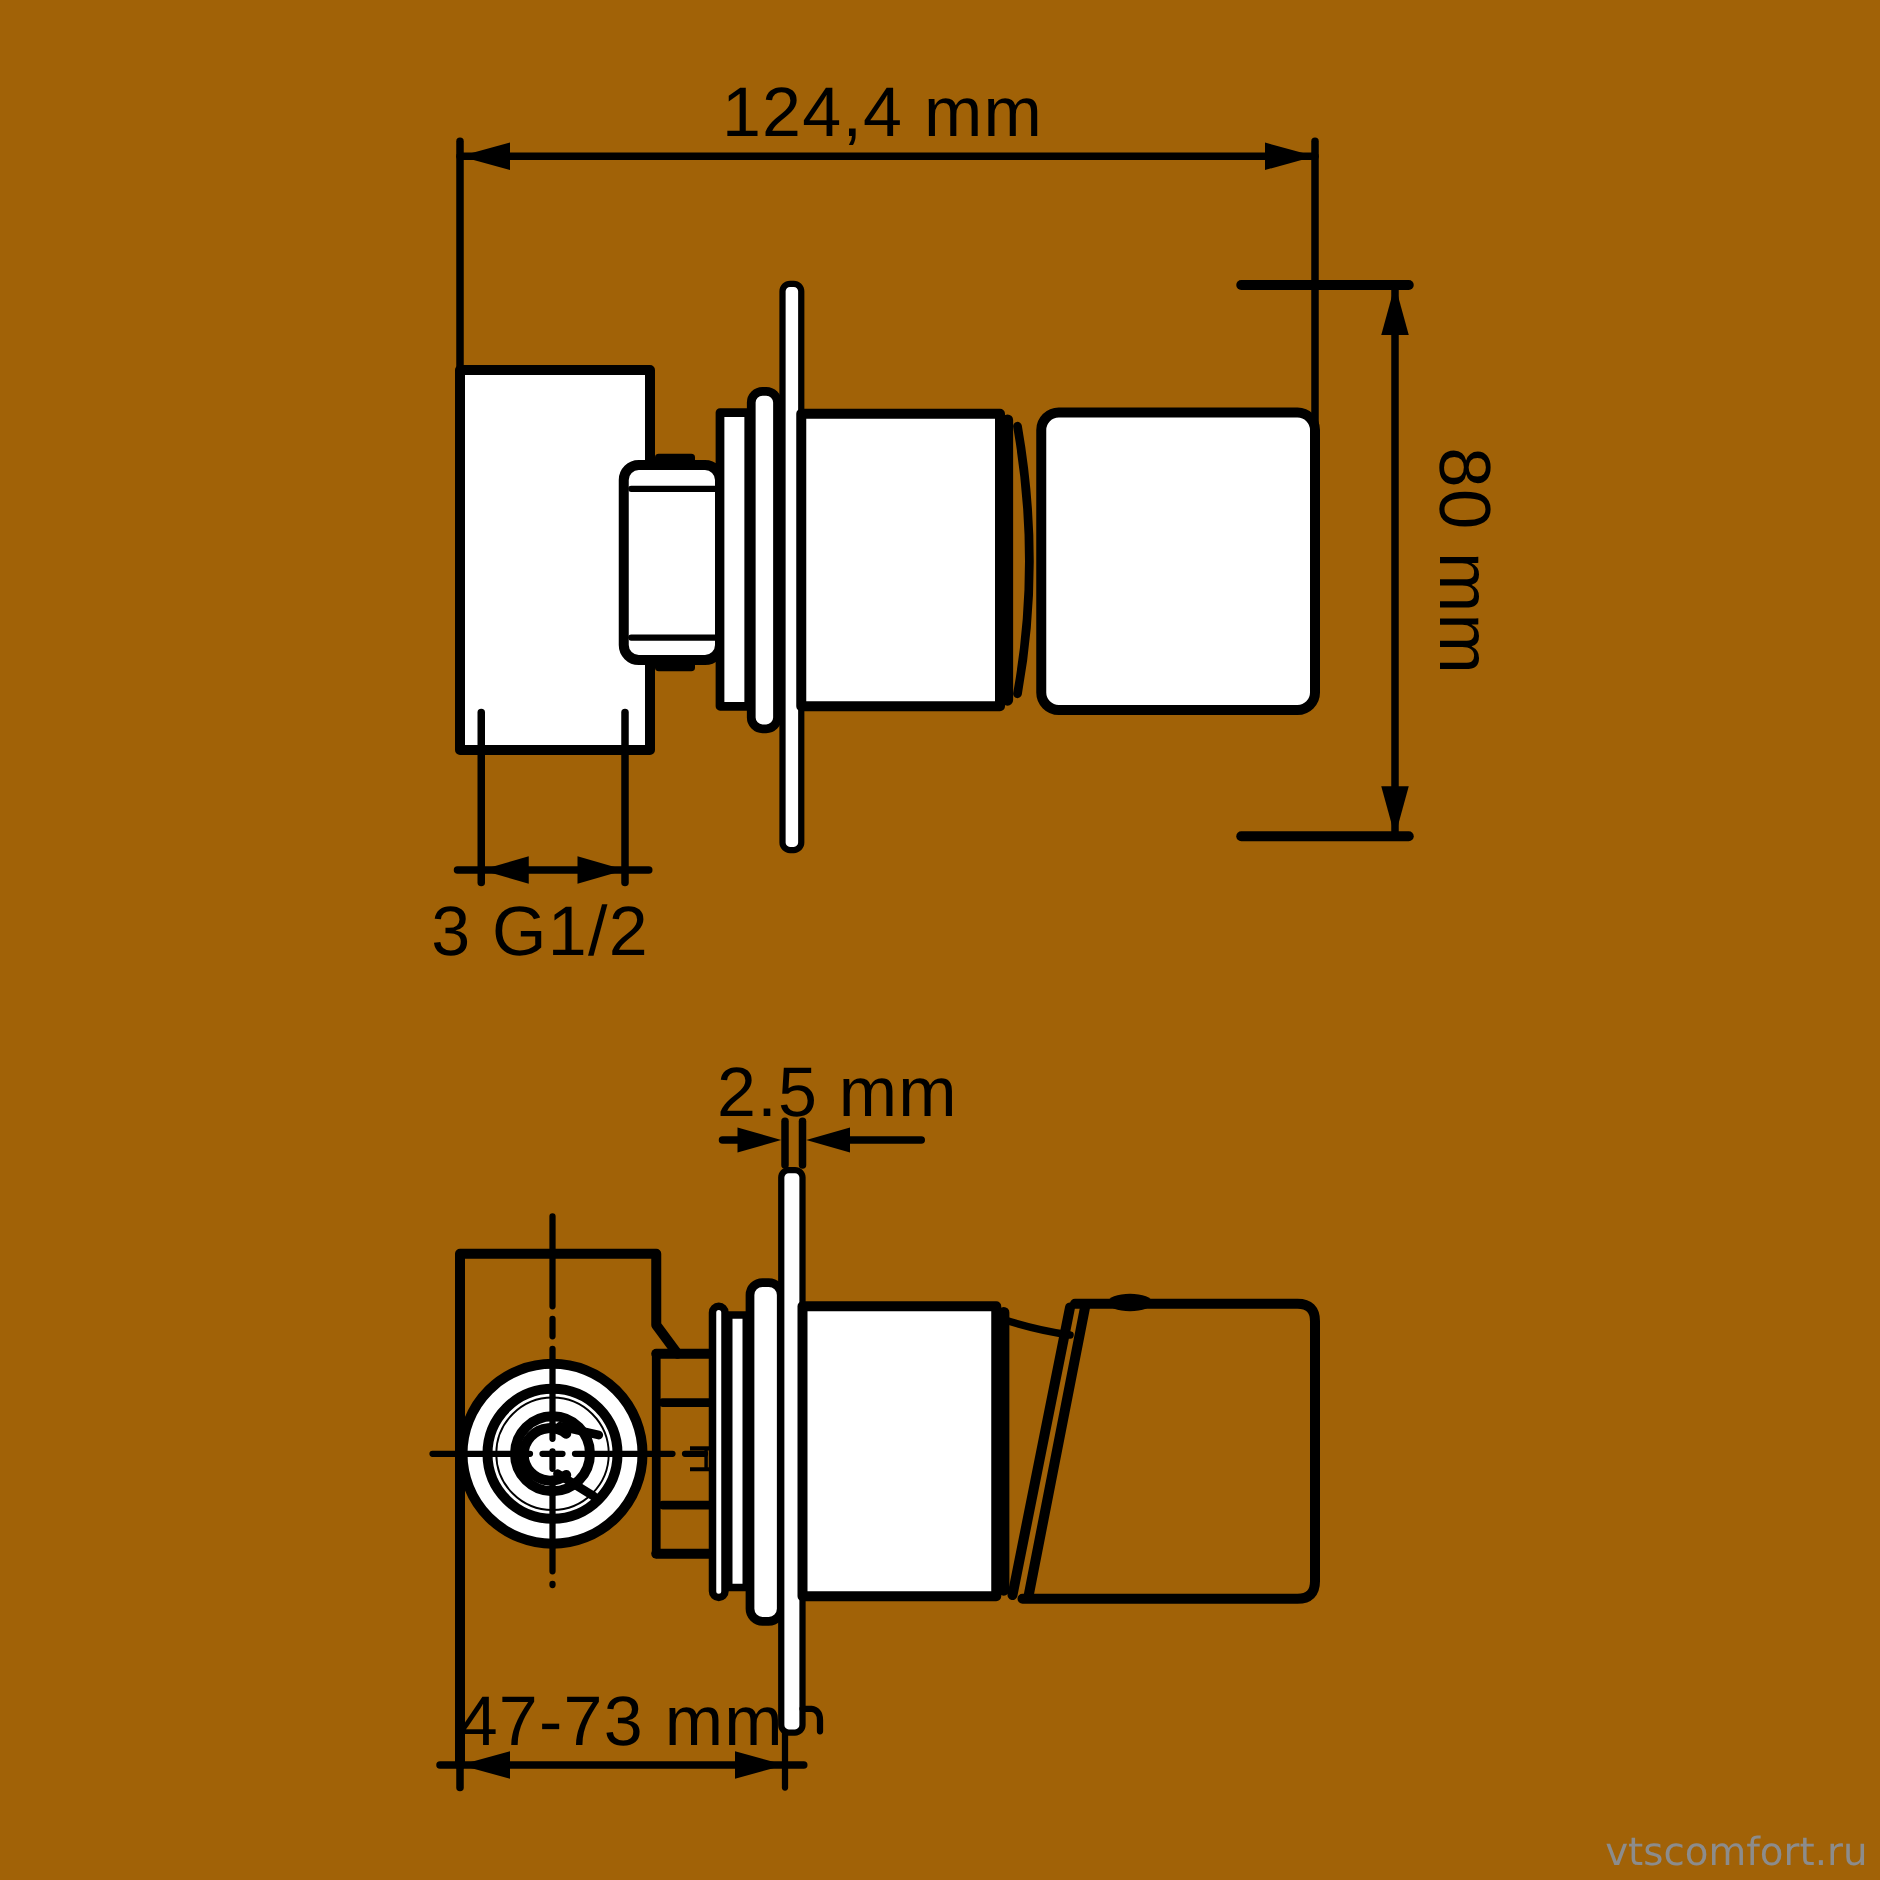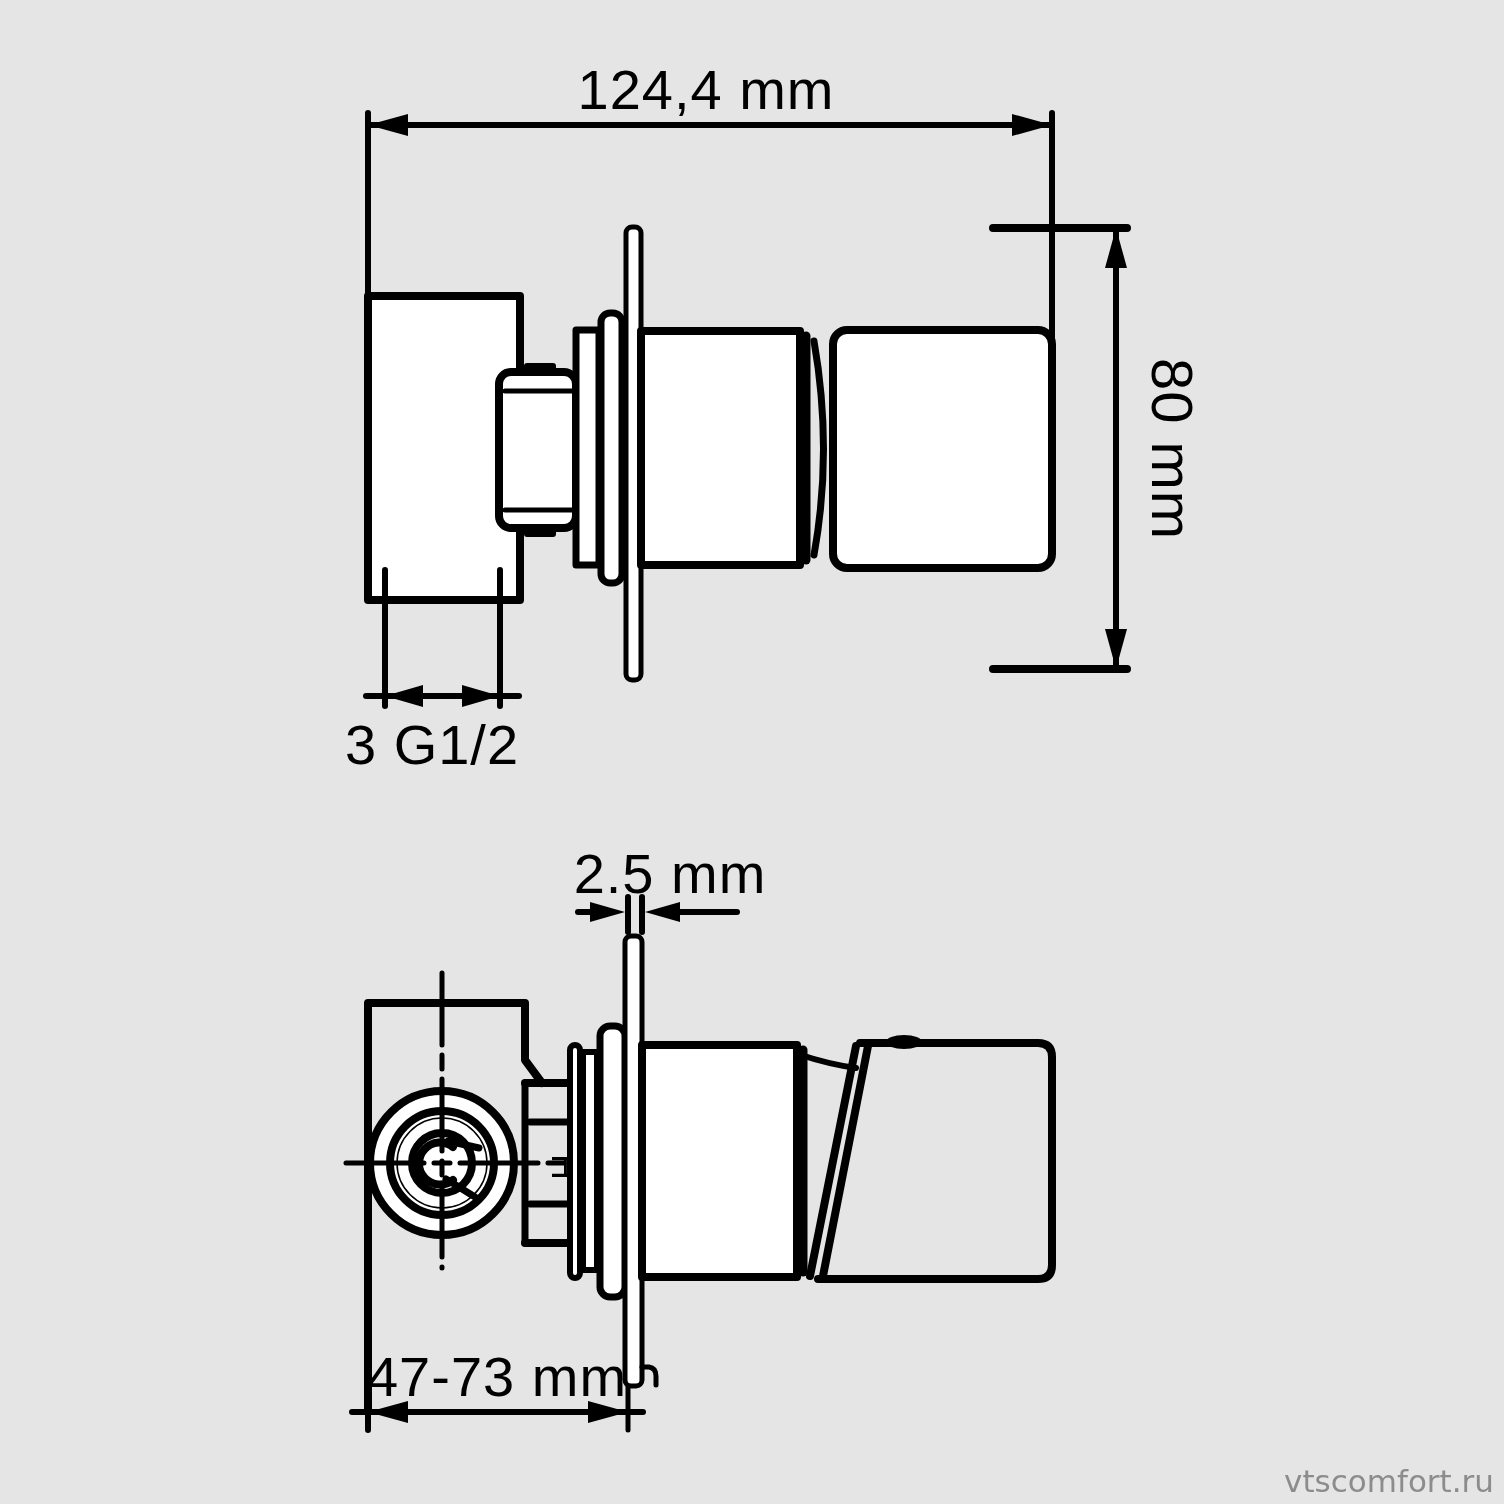--- a/index.html
+++ b/index.html
@@ -1,20 +1,20 @@
 <!DOCTYPE html>
 <html><head>
 <meta charset="utf-8">
 <style>
   html, body { margin: 0; padding: 0; background: #ffffff; }
   .canvas {
     position: relative;
     width: 1504px;
     height: 1504px;
-    background: #e5e5e5;
+    background: #a16207;
     overflow: hidden;
   }
   svg { position: absolute; left: 0; top: 0; }
   svg .ln   { stroke: #000000; fill: none; stroke-linecap: round; stroke-linejoin: round; }
   svg .fw   { stroke: #000000; fill: #ffffff; stroke-linejoin: round; }
   svg .fb   { fill: #000000; stroke: none; }
   svg text.dim {
     font-family: "Liberation Sans", sans-serif;
     fill: #000000;
     font-weight: 400;

